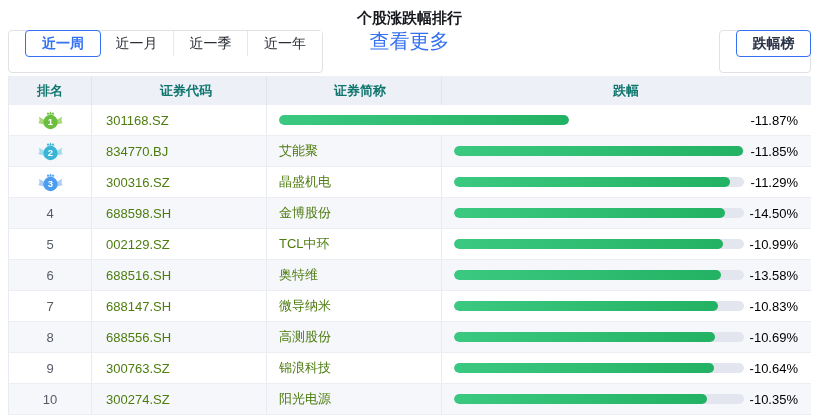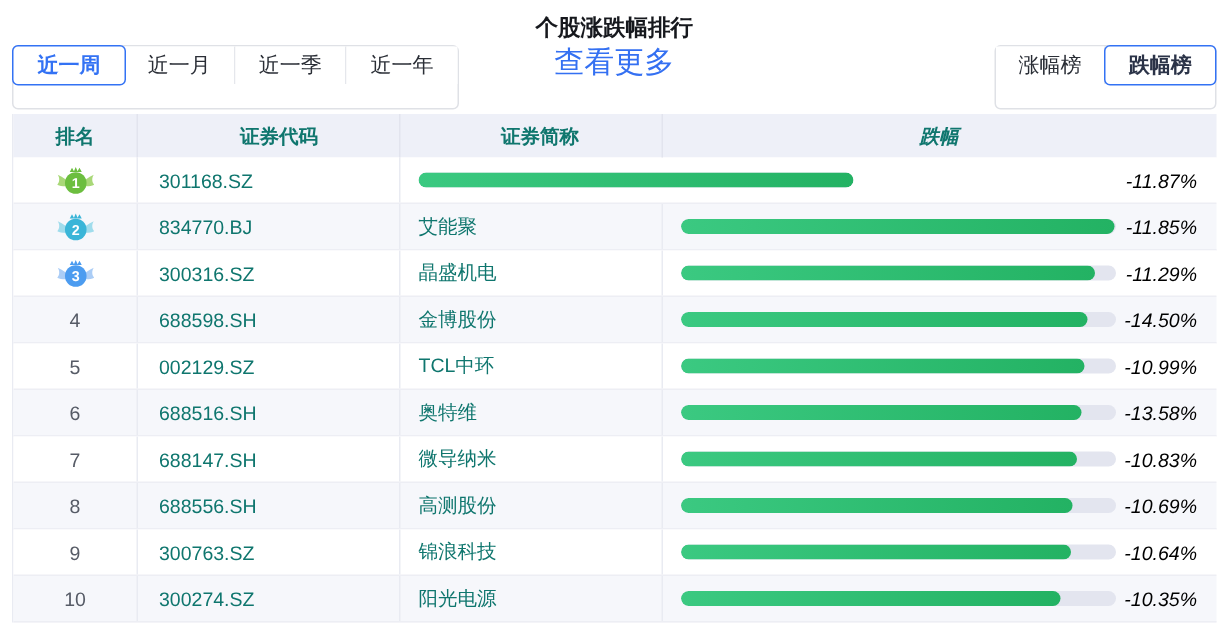--- a/index.html
+++ b/index.html
@@ -11,21 +11,21 @@
   }
   .page { width:818px; height:416px; padding:0 7px 0 8px; }
 
   
   .topbar { display:flex; justify-content:space-between; align-items:center; padding-top:9px; height:29px;flex-direction:column; }
   .title { font-size:15px; font-weight:bold; color:#16181d; }
   .more-link { font-size:20px; color:#3470f2; text-decoration:none; cursor:pointer; }
 
   
   .controls { display:flex; justify-content:space-between; align-items:center; margin-top:9px; height:27px; }
-  .seg-group { display:inline-flex; border:1px solid #dfe1e6; border-radius:4px; background:#fff; height:43px; }
+  .seg-group { display:inline-flex; border:1px solid #dfe1e6; border-radius:4px; background:#fff; height:43px;padding-left:17px; }
   .seg {
     min-width:74px; height:25px; line-height:25px; text-align:center;
     font-size:14px; color:#2a2e36; cursor:pointer; background:#fff;
     border:none; border-right:1px solid #e5e7ec; position:relative;
   }
   .seg:last-child { border-right:none; }
   .seg.selected {
     border:1px solid #3372f4; border-radius:4px; color:#3372f4; font-weight:bold;
     height:27px; line-height:25px; margin:-1px; z-index:2; min-width:76px;
   }
@@ -41,24 +41,24 @@
     font-size:13px; font-weight:bold; color:#0f766e;
     display:flex; align-items:center; justify-content:center;
     border-right:1px solid #e2e4ee;
   }
   .th:last-child { border-right:none; }
   .td { display:flex; align-items:center; font-size:13px; border-right:1px solid #e9ebf2; }
   .td:last-child { border-right:none; }
   .col-rank   { width:83px;  justify-content:center; }
   .col-code   { width:175px; padding-left:14px; }
   .col-name   { width:175px; padding-left:12px; }
-  .col-change { flex:1; padding:0 13px 0 12px;font-style:italic; }
+  .col-change { flex:1; padding:0 13px 0 12px; }
 
   .rank-num { color:#565b66; font-size:13px; }
-  .stock-code, .stock-name { color:#0f766e; cursor:pointer; }
+  .stock-code, .stock-name { color:#4d7c0f; cursor:pointer; }
 
   .bar-track {
     width:290px; height:10px; border-radius:5px; background:#e3e5ef;
     overflow:hidden; flex:none;
   }
   .bar-fill { height:10px; border-radius:5px; background:linear-gradient(90deg,#3bc981,#23b263); }
   .pct { margin-left:auto; color:#000000; font-size:13px; }
 </style>
 </head>
 <body>
@@ -71,21 +71,20 @@
   </div>
 
   <div class="controls">
     <div class="seg-group" id="period-tabs">
         <button class="seg selected">近一周</button>
         <button class="seg">近一月</button>
         <button class="seg">近一季</button>
         <button class="seg">近一年</button>
       </div>
     <div class="seg-group toggle-group" id="board-toggle">
-        <button class="seg">涨幅榜</button>
         <button class="seg selected">跌幅榜</button>
       </div>
   </div>
 
   <div class="table">
     <div class="thead">
       <div class="th col-rank">排名</div>
       <div class="th col-code">证券代码</div>
       <div class="th col-name">证券简称</div>
       <div class="th col-change">跌幅</div>

